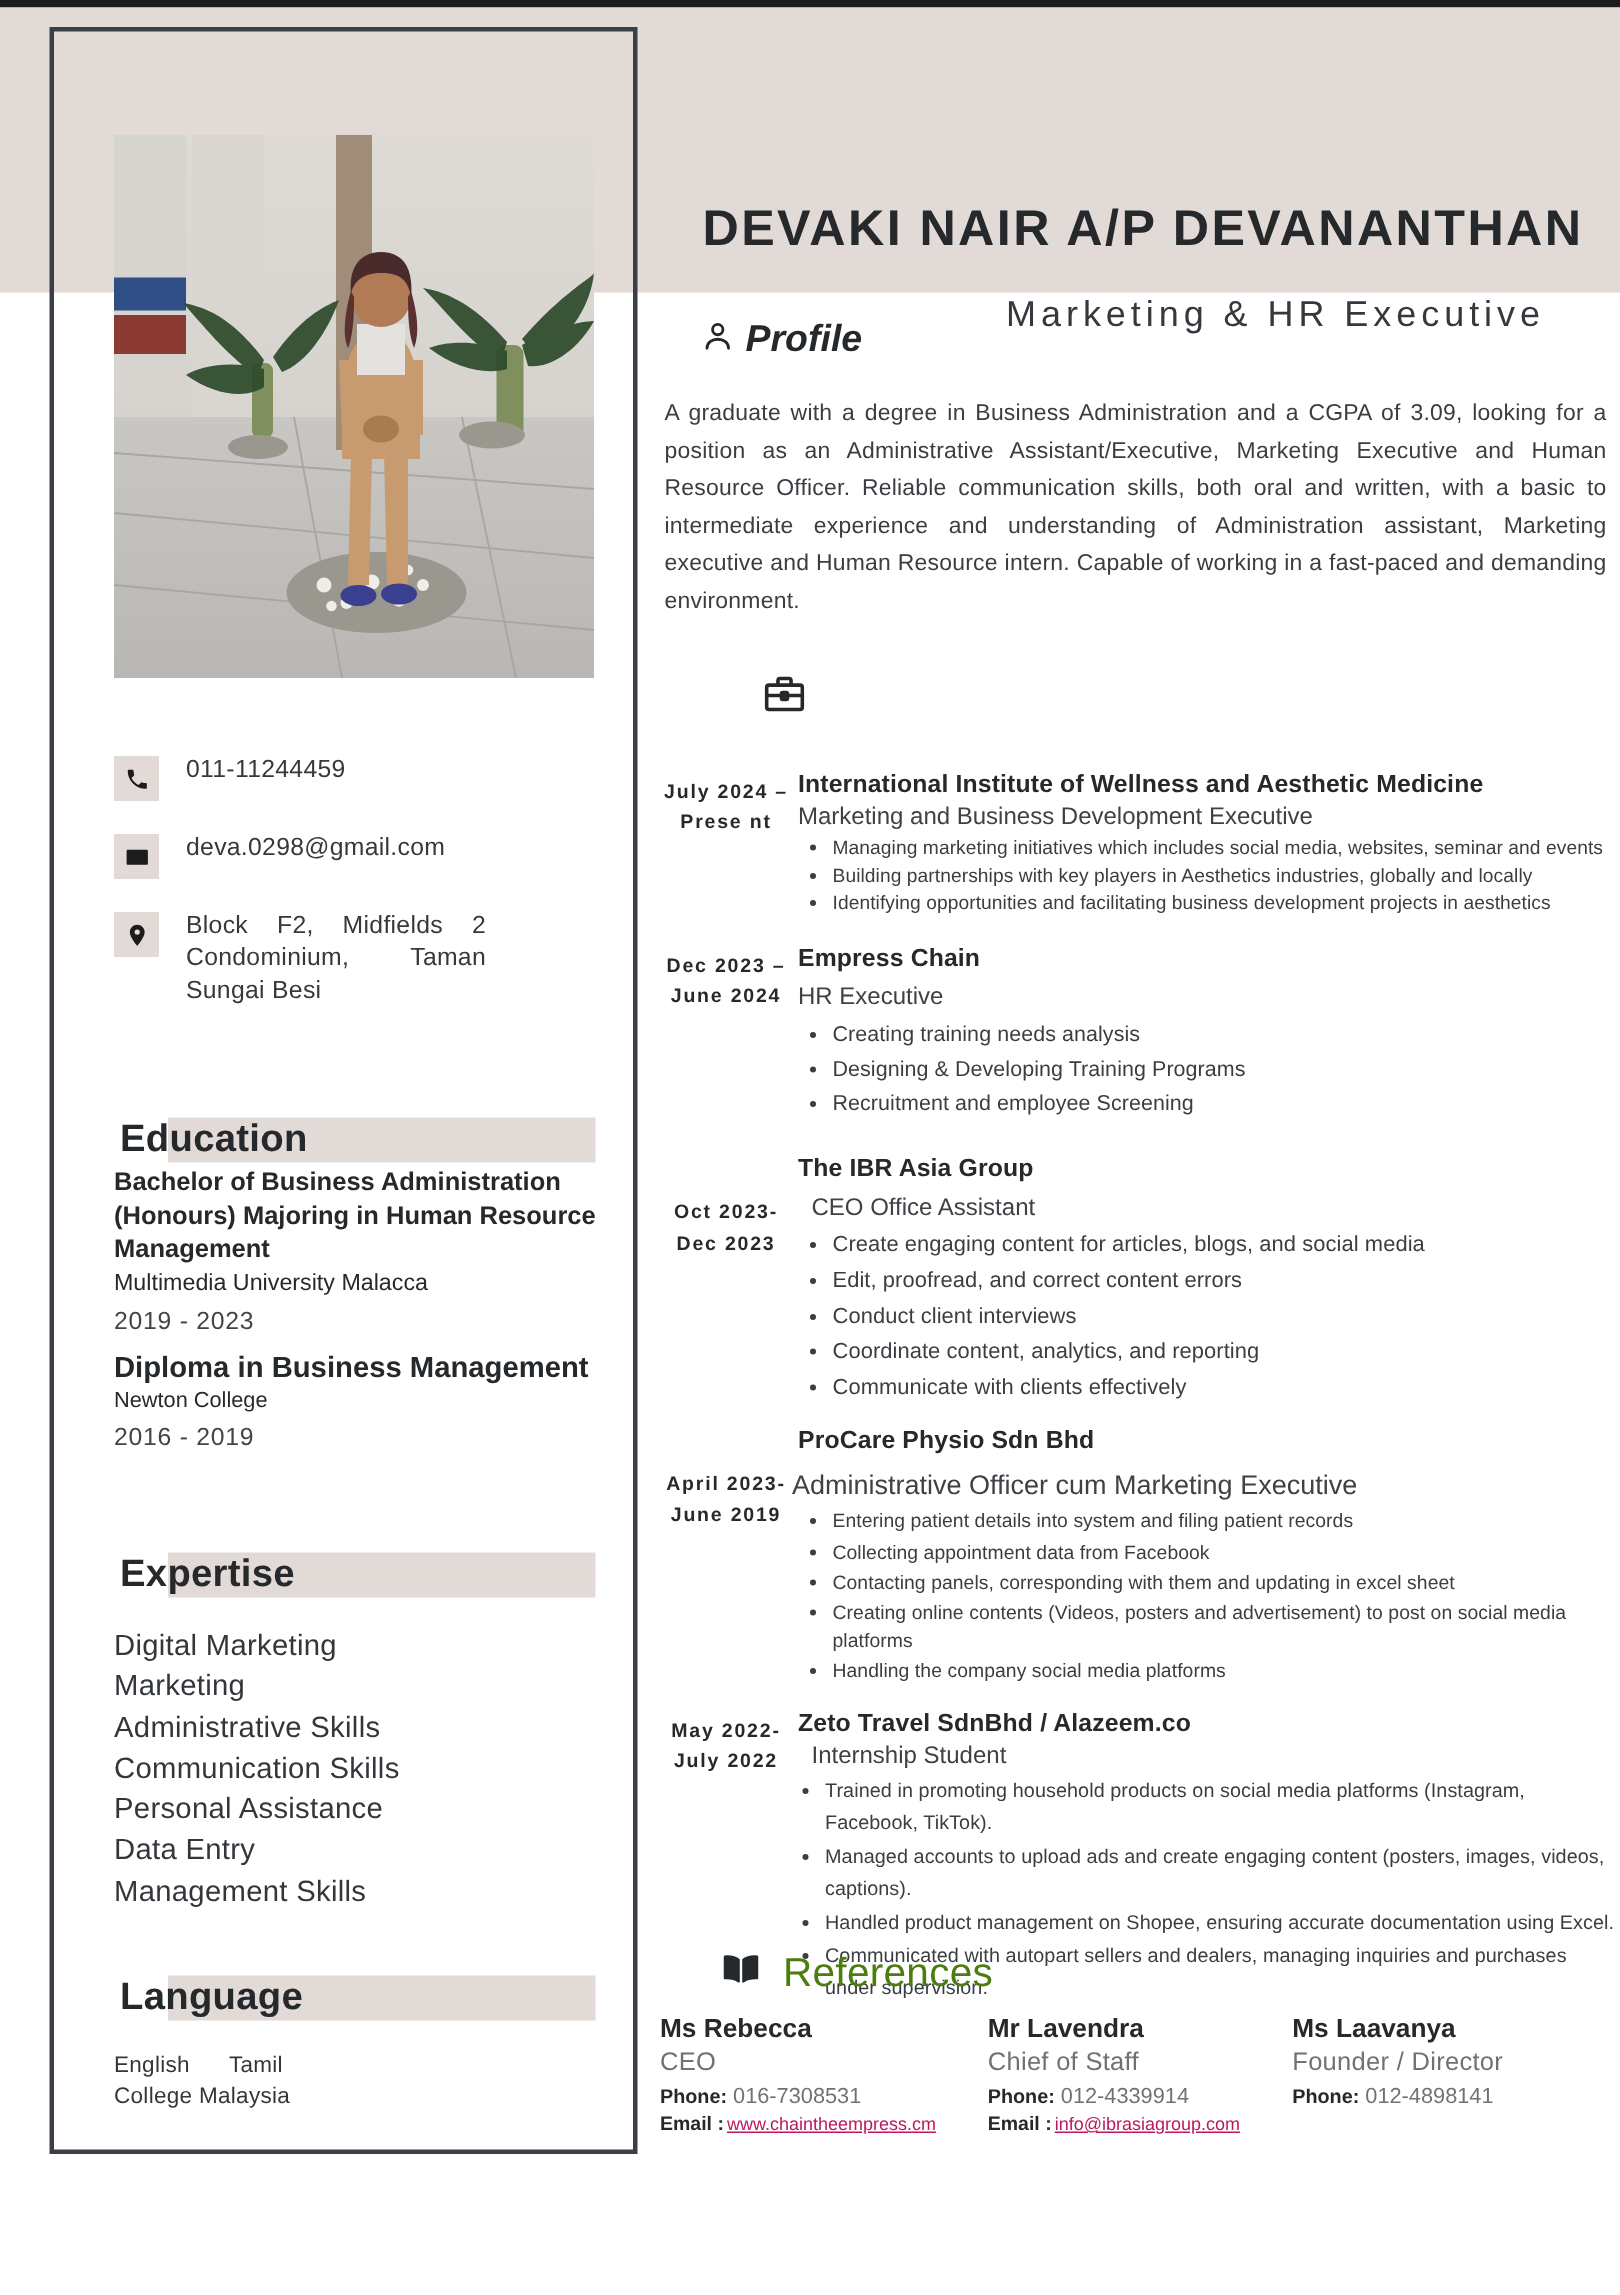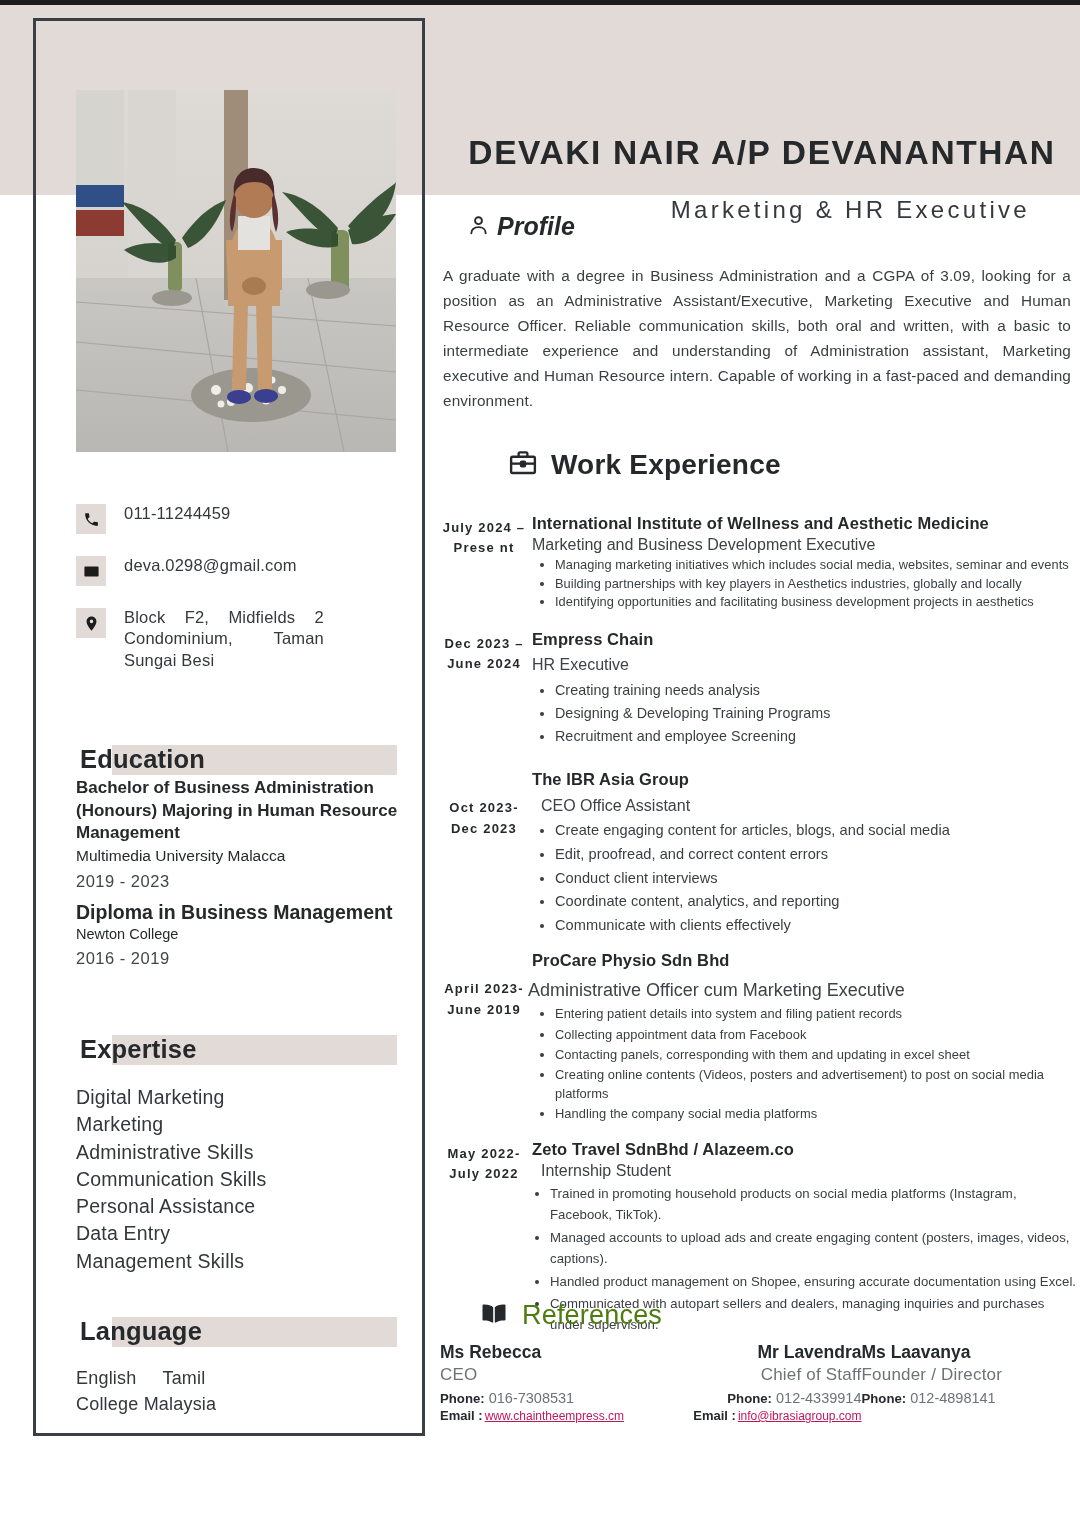--- a/index.html
+++ b/index.html
@@ -50,21 +50,21 @@
   .edu-title { font-size:17px; font-weight:bold; color:#26292c; line-height:1.33; }
   .edu-school { font-size:15.5px; font-weight:normal; color:#26292c; margin-top:2px; }
   .edu-school.sm { font-size:14.5px; }
   .edu-years { font-size:16.5px; color:#41454a; margin-top:7px; letter-spacing:.5px; }
   .edu-title2 { font-size:19.5px; font-weight:bold; color:#26292c; margin-top:10px; }
 
   .exp-list { position:absolute; left:40px; top:1063px; }
   .exp-list li { list-style:none; font-size:19.5px; color:#33373b; line-height:1.40; letter-spacing:.2px; }
 
   .lang-list { position:absolute; left:40px; top:1345px; }
-  .lang-row { font-size:18px; color:#33373b; line-height:1.42; letter-spacing:.2px; }
+  .lang-row { font-size:15px; color:#33373b; line-height:1.42; letter-spacing:.2px; }
   .lang-row .second { margin-left:26px; }
 
   
   .main { position:absolute; left:440px; top:0; width:640px; }
   .name {
     position:absolute; left:12px; top:134px; width:620px;
     font-size:33.5px; font-weight:bold; letter-spacing:1.6px; color:#26292c;
     text-align:center;
   }
   .role {
@@ -111,21 +111,21 @@
 
   .ref-head {
     position:absolute; left:40px; top:1300px; display:flex; align-items:center; gap:14px;
   }
   .ref-head .lbl { font-size:27px; font-weight:normal; color:#4d7c0f; letter-spacing:.2px; }
   .ref-head svg { width:28px; height:24px; }
 
   .refs { position:absolute; left:0px; top:1342px; width:640px; display:flex; }
   .ref-col { width:226px; }
   .ref-col:nth-child(1) { padding-left:-4px; }
-  .ref-col:nth-child(2) { width:210px;text-align:right; }
+  .ref-col:nth-child(2) { width:210px; }
   .ref-name { font-size:17.5px; font-weight:bold; color:#26292c; }
   .ref-role { font-size:17px; color:#6e7276; margin-top:2px; letter-spacing:.2px; }
   .ref-line { margin-top:5px; font-size:13.2px; }
   .ref-line .k { font-weight:bold; color:#26292c; }
   .ref-line .v { color:#6e7276; font-size:14.5px; margin-left:4px; }
   .ref-line2 { margin-top:2px; font-size:13px; }
   .ref-line2 .k { font-weight:bold; color:#26292c; }
   .ref-line2 .v { color:#be185d; font-size:12px; margin-left:2px;text-decoration:underline; }
 </style>
 </head>
@@ -294,21 +294,20 @@
 
   <div class="work-head">
     <span>
       <svg viewBox="0 0 24 24" fill="none" stroke="#26292c" stroke-width="1.9">
         <rect x="2.5" y="7" width="19" height="13" rx="1.2"></rect>
         <path d="M8.5 7V4.6c0-.6.5-1.1 1.1-1.1h4.8c.6 0 1.1.5 1.1 1.1V7"></path>
         <path d="M2.5 12.5h19"></path>
         <rect x="10.4" y="11" width="3.2" height="3.6" rx=".6" fill="#26292c"></rect>
       </svg>
     </span>
-    <span class="lbl">Work Experience</span>
   </div>
 
   <div class="jobs">
 
     <div class="job t1" style="margin-bottom:18px;">
       <div class="job-date">July 2024 – Prese nt</div>
       <div class="job-body">
         <div class="job-co">International Institute of Wellness and Aesthetic Medicine</div>
         <div class="job-title">Marketing and Business Development Executive</div>
         <ul>

